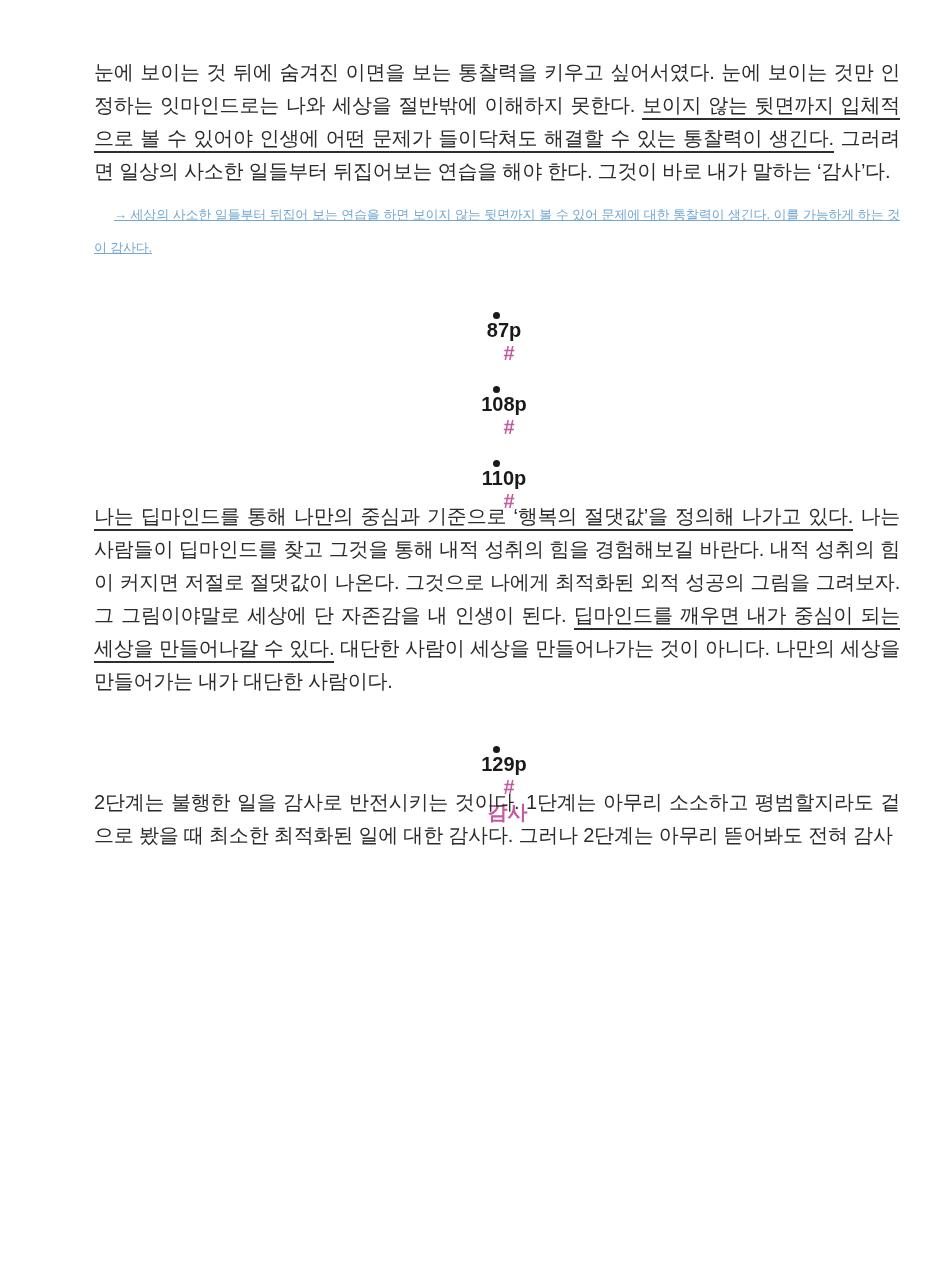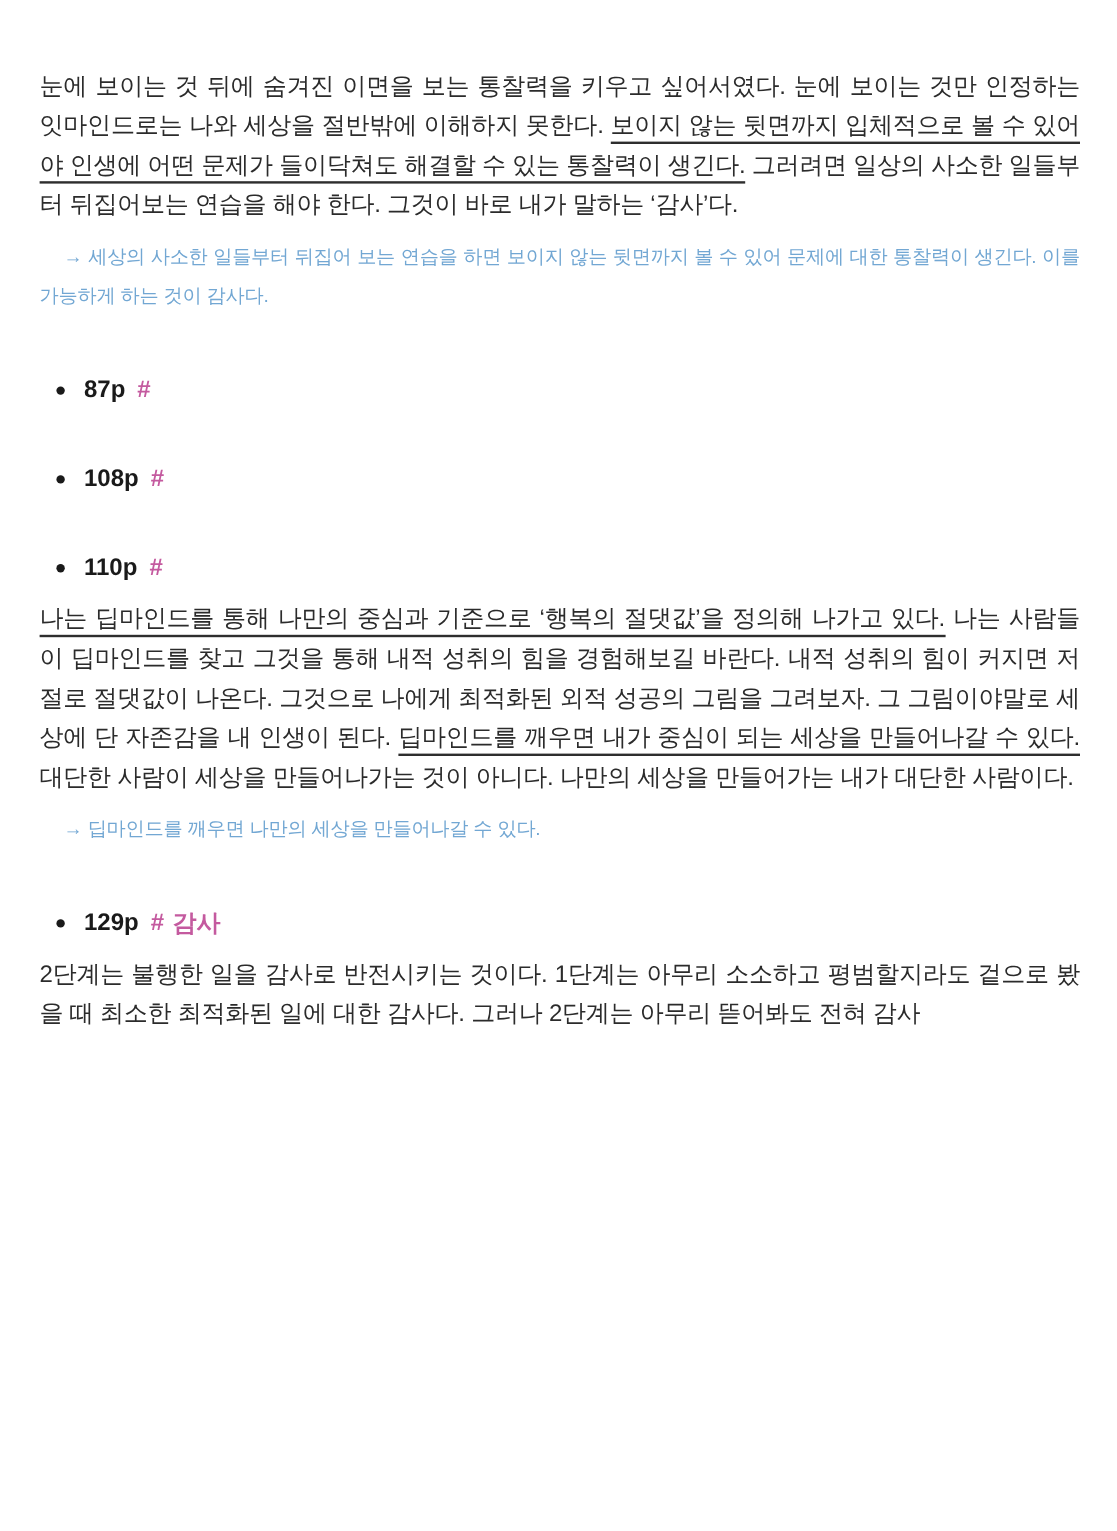--- a/index.html
+++ b/index.html
@@ -15,54 +15,56 @@
   body {
     width: 931px;
     height: 1276px;
     overflow: hidden;
     font-family: "Liberation Sans", "DejaVu Sans", sans-serif;
     color: var(--body-text);
   }
   .doc {
     width: 931px;
     height: 1276px;
-    padding: 56px 31px 20px 33px;
+    padding: 56px 31px 20px 94px;
     overflow: hidden;
   }
   .body-para {
     font-size: 20px;
     line-height: 33px;
     letter-spacing: -0.2px;
     text-align: justify;
     word-break: break-all;
     margin: 0 0 10px 0;
   }
   .u {
     border-bottom: 2px solid var(--underline);
     padding-bottom: 2px;
   }
   .annotation {
     color: var(--annotation);
-    font-size: 16px;
+    font-size: 13px;
     line-height: 33px;
     letter-spacing: -0.2px;
     text-align: justify;
     word-break: break-all;
     text-indent: 20px;
     margin: 0;
+    text-decoration: underline;
   }
   .heading {
     margin: 48px 0 14px 0;
     padding-left: 14px;
     display: flex;
     align-items: center;
     height: 26px;
     font-size: 20px;
     font-weight: bold;
     color: var(--bullet);
+    flex-direction: column;
   }
   .heading .dot {
     width: 7px;
     height: 7px;
     border-radius: 50%;
     background: var(--bullet);
     margin-right: 16px;
     flex: 0 0 auto;
   }
   .heading .pg { letter-spacing: 0; }
@@ -97,21 +99,20 @@
     <span class="tag"></span>
   </div>
 
   <div class="heading">
     <span class="dot"></span>
     <span class="pg">110p</span>
     <span class="hash">#</span>
     <span class="tag"></span>
   </div>
   <p class="body-para"><span class="u">나는 딥마인드를 통해 나만의 중심과 기준으로 ‘행복의 절댓값’을 정의해 나가고 있다.</span><span> 나는 사람들이 딥마인드를 찾고 그것을 통해 내적 성취의 힘을 경험해보길 바란다. 내적 성취의 힘이 커지면 저절로 절댓값이 나온다. 그것으로 나에게 최적화된 외적 성공의 그림을 그려보자. 그 그림이야말로 세상에 단 자존감을 내 인생이 된다. </span><span class="u">딥마인드를 깨우면 내가 중심이 되는 세상을 만들어나갈 수 있다.</span><span> 대단한 사람이 세상을 만들어나가는 것이 아니다. 나만의 세상을 만들어가는 내가 대단한 사람이다.</span></p>
-  <p class="annotation">→ 딥마인드를 깨우면 나만의 세상을 만들어나갈 수 있다.</p>
 
   <div class="heading">
     <span class="dot"></span>
     <span class="pg">129p</span>
     <span class="hash">#</span>
     <span class="tag">감사</span>
   </div>
   <p class="body-para"><span>2단계는 불행한 일을 감사로 반전시키는 것이다. 1단계는 아무리 소소하고 평범할지라도 겉으로 봤을 때 최소한 최적화된 일에 대한 감사다. 그러나 2단계는 아무리 뜯어봐도 전혀 감사</span></p>
 
 </div>

